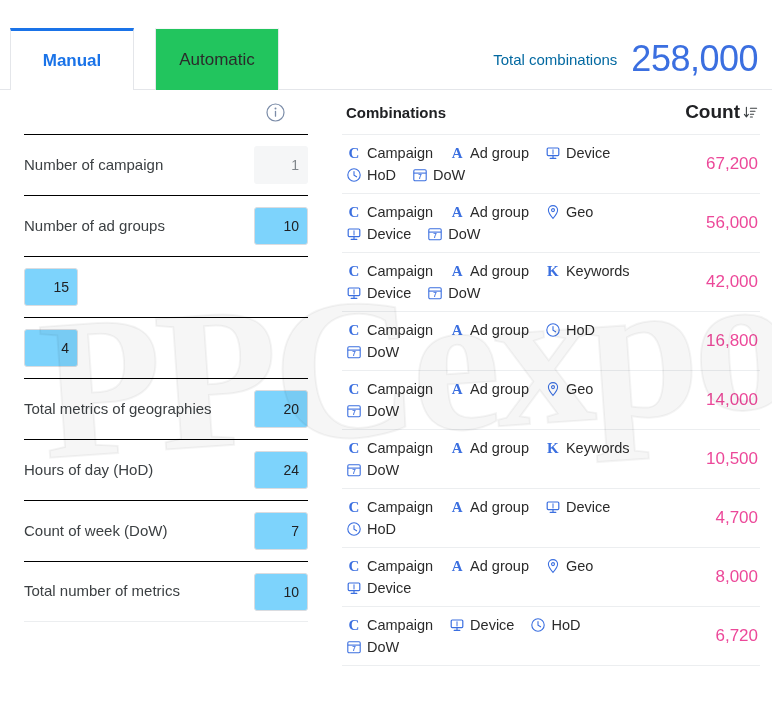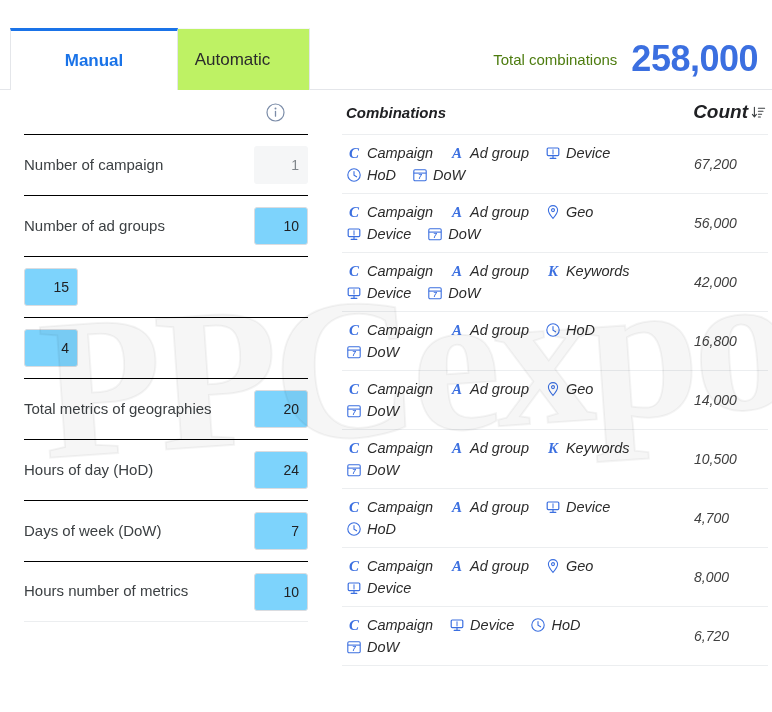--- a/index.html
+++ b/index.html
@@ -54,88 +54,87 @@
     box-sizing: border-box;
     display: flex;
     align-items: center;
     justify-content: center;
     font-size: 17px;
     cursor: pointer;
     user-select: none;
   }
   .tab.active {
     left: 10px;
-    width: 168px;
+    width: 124px;
     background: #ffffff;
     border-top: 3px solid #1a73e8;
     border-left: 1px solid #e4e6ea;
     border-right: 1px solid #e4e6ea;
     color: #1a73e8;
     font-weight: 700;
     z-index: 3;
   }
   .tab.active::after {
     content: "";
     position: absolute;
     left: 0; right: 0; bottom: -1px;
     height: 1px;
     background: #ffffff;
   }
   .tab.inactive {
     left: 155px;
-    width: 155px;
-    background: #bef264;
+    width: 124px;
+    background: #22c55e;
     border-left: 1px solid #e4e6ea;
     border-right: 1px solid #e4e6ea;
     border-top: 1px solid #f6f7f8;
     color: #2b2b2b;
     font-weight: 400;
     z-index: 2;
   }
 
   #total-block {
     position: absolute;
     right: 14px;
     top: 0;
     height: 62px;
     display: flex;
     align-items: center;
     gap: 14px;
     z-index: 4;
   }
   #total-label {
     font-size: 15px;
-    color: #4d7c0f;
+    color: #0369a1;
     white-space: nowrap;
   }
   #total-value {
     font-size: 36px;
-    font-weight: 700;
+    font-weight: 400;
     color: #3b6fe0;
     letter-spacing: -0.5px;
     white-space: nowrap;
   }
 
   
   #main {
     display: flex;
     align-items: flex-start;
     padding-top: 0;
   }
   #left-panel {
     width: 322px;
     flex: 0 0 322px;
     padding: 0 14px 0 24px;
     box-sizing: border-box;
   }
   #right-panel {
     flex: 1 1 auto;
-    padding: 0 4px 0 20px;
-    box-sizing: border-box;
-    font-style: italic;
+    padding: 0 12px 0 20px;
+    box-sizing: border-box;
   }
 
   
   #info-row {
     height: 44px;
     display: flex;
     align-items: center;
     justify-content: flex-end;
     padding-right: 22px;
     box-sizing: border-box;
@@ -238,24 +237,24 @@
     align-items: center;
     justify-content: center;
     width: 16px;
     height: 16px;
     color: #3b6fe0;
     font-weight: 700;
     font-size: 14px;
     line-height: 1;
   }
   .count-cell {
-    font-size: 14px;
-    color: #404040;
+    font-size: 17px;
+    color: #ec4899;
     white-space: nowrap;
-    text-align: left;
+    text-align: right;
     min-width: 72px;
   }
   svg { display: block; }
 </style>
 </head>
 <body>
 
 <div id="tabbar">
   <div class="tab active">
     <span>Manual</span>
@@ -298,25 +297,25 @@
         </div>
         <div class="field-row">
           <div class="field-label">Total metrics of geographies</div>
           <input type="text" class="field-input" value="20" style="">
         </div>
         <div class="field-row">
           <div class="field-label">Hours of day (HoD)</div>
           <input type="text" class="field-input" value="24" style="">
         </div>
         <div class="field-row">
-          <div class="field-label">Days of week (DoW)</div>
+          <div class="field-label">Count of week (DoW)</div>
           <input type="text" class="field-input" value="7" style="">
         </div>
         <div class="field-row">
-          <div class="field-label">Hours number of metrics</div>
+          <div class="field-label">Total number of metrics</div>
           <input type="text" class="field-input" value="10" style="">
         </div>
       </div>
   </div>
 
   <div id="right-panel">
     <div id="combo-head">
       <span class="h-left">Combinations</span>
       <span class="h-right">
         <span>Count</span>

